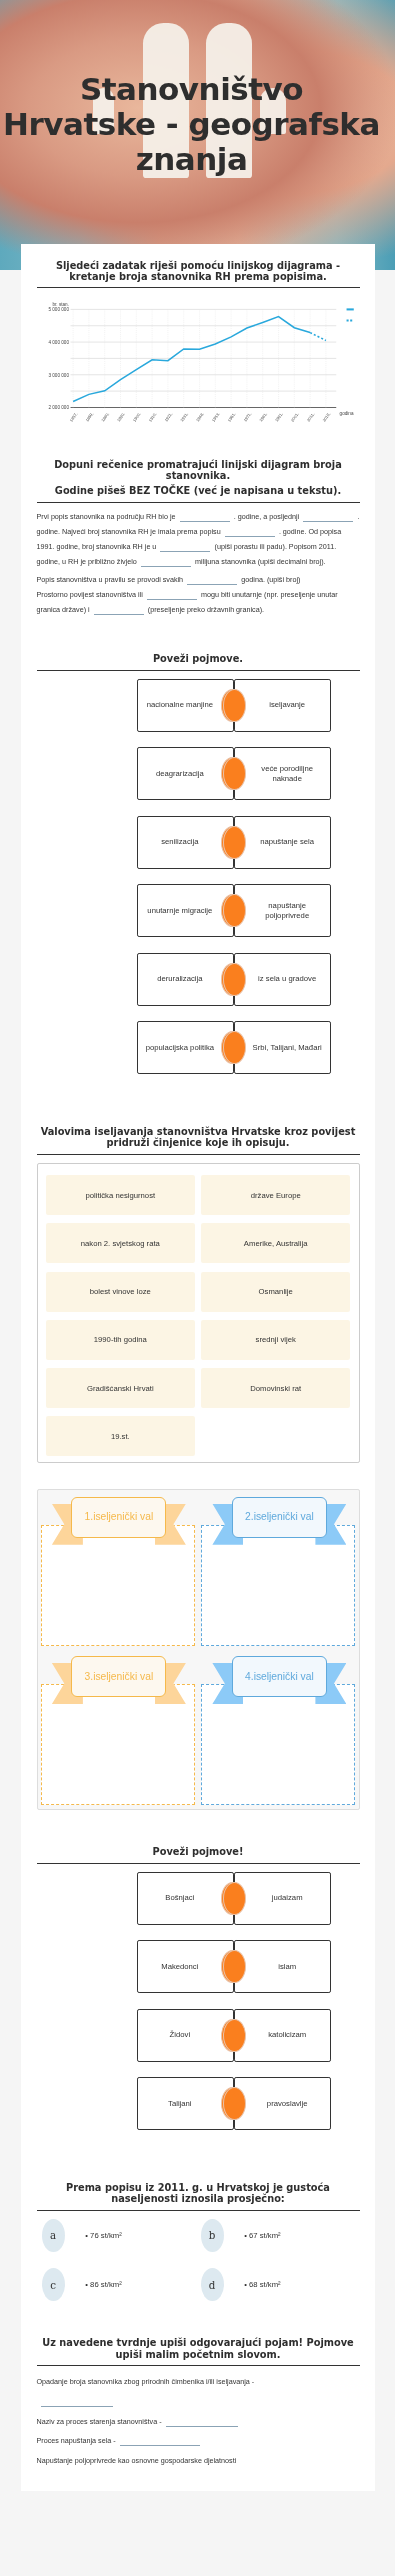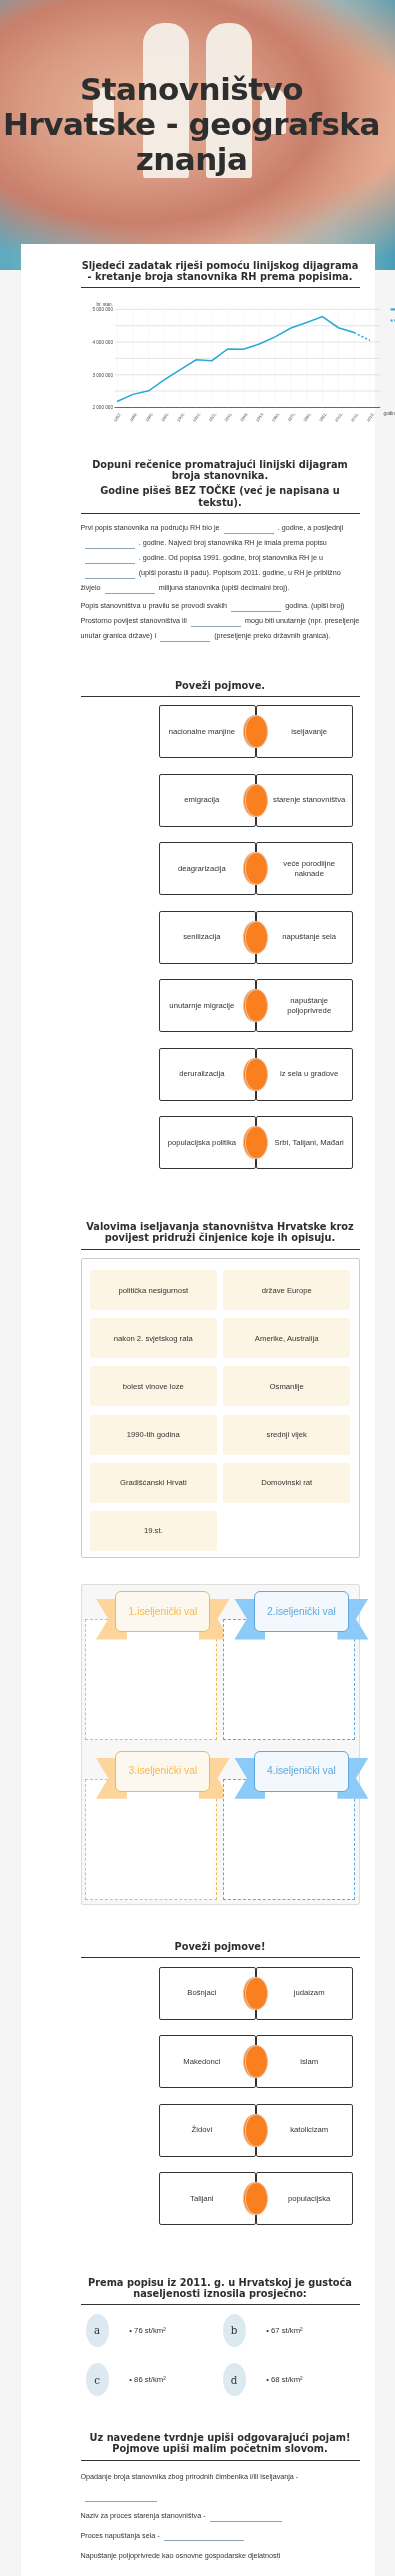--- a/index.html
+++ b/index.html
@@ -6,21 +6,21 @@
   body { width: 396px; background: #f5f5f5; font-family: "Liberation Sans", sans-serif; color: #333; }
   .hero { position: relative; width: 396px; height: 270px; overflow: hidden;
     background: radial-gradient(ellipse at 35% 40%, #e9b79c 0%, #d99a83 30%, #c97f6b 50%, transparent 72%),
                 radial-gradient(ellipse at 70% 45%, #f0c6ae 0%, #e4a98e 35%, transparent 70%),
                 linear-gradient(90deg, #5ea9bd 0%, #7cb8c6 20%, #d8a994 40%, #e2b8a2 60%, #7fb9c5 85%, #4a9db5 100%); }
   .hero .figure { position: absolute; background: #f4efe8; border-radius: 20.6px 20.6px 3.1px 3.1px; opacity: .95; }
   .hero h1 { position: absolute; top: 72px; left: 0; width: 383px; text-align: center;
     font-family: "DejaVu Sans", sans-serif; font-weight: bold; font-size: 31px; line-height: 35px;
     color: #2e2e2e; letter-spacing: -0.5px; }
   .card { width: 354px; margin: -26px auto 0; background: #fff; position: relative; padding: 0 15.5px 20.6px; }
-  .section { padding-top: 15.5px; margin-left: 44px; }
+  .section { padding-top: 15.5px; }
   .q-title { font-family: "DejaVu Sans", sans-serif; font-weight: bold; font-size: 9.8px; line-height: 11.3px; color: #2e2e2e;
     padding-bottom: 5.2px; border-bottom: 0.5px solid #333; margin-bottom: 6.2px; text-align: center; }
   .q-title.center { text-align: center; }
   .chart-wrap { width: 324px; height: 124px; position: relative; margin-top: 10.3px; }
   .para { font-size: 7.2px; line-height: 15px; color: #333; }
   .blank { display: inline-block; width: 50px; border-bottom: 0.5px solid #8ba3b5; height: 10.3px; vertical-align: middle; margin: 0 4.1px; }
   .blank.w140 { width: 72px; } .blank.w155 { width: 80px; }
   .match { width: 265px; margin: 8.2px auto 0; }
   .match-row { display: flex; justify-content: flex-end; margin-bottom: 15.5px; height: 53px; align-items: center; }
   .m-box { width: 97px; height: 53px; border: 0.5px solid #333; border-radius: 2.1px; position: relative;
@@ -153,30 +153,20 @@
             <span>nacionalne manjine</span>
             <span class="dot"></span>
           </div>
           <div class="m-box right">
             <span class="dot"></span>
             <span>iseljavanje</span>
           </div>
         </div>
         <div class="match-row">
           <div class="m-box left">
-            <span>emigracija</span>
-            <span class="dot"></span>
-          </div>
-          <div class="m-box right">
-            <span class="dot"></span>
-            <span>starenje stanovništva</span>
-          </div>
-        </div>
-        <div class="match-row">
-          <div class="m-box left">
             <span>deagrarizacija</span>
             <span class="dot"></span>
           </div>
           <div class="m-box right">
             <span class="dot"></span>
             <span>veće porodiljne naknade</span>
           </div>
         </div>
         <div class="match-row">
           <div class="m-box left">
@@ -309,21 +299,21 @@
             <span>katolicizam</span>
           </div>
         </div>
         <div class="match-row">
           <div class="m-box left">
             <span>Talijani</span>
             <span class="dot"></span>
           </div>
           <div class="m-box right">
             <span class="dot"></span>
-            <span>populacijska</span>
+            <span>pravoslavlje</span>
           </div>
         </div>
       </div>
   </div>
 
   <div class="spacer"></div>
 
   <div class="section">
     <div class="q-title">Prema popisu iz 2011. g. u Hrvatskoj je gustoća naseljenosti iznosila prosječno:</div>
     <div class="choices" id="choices">

